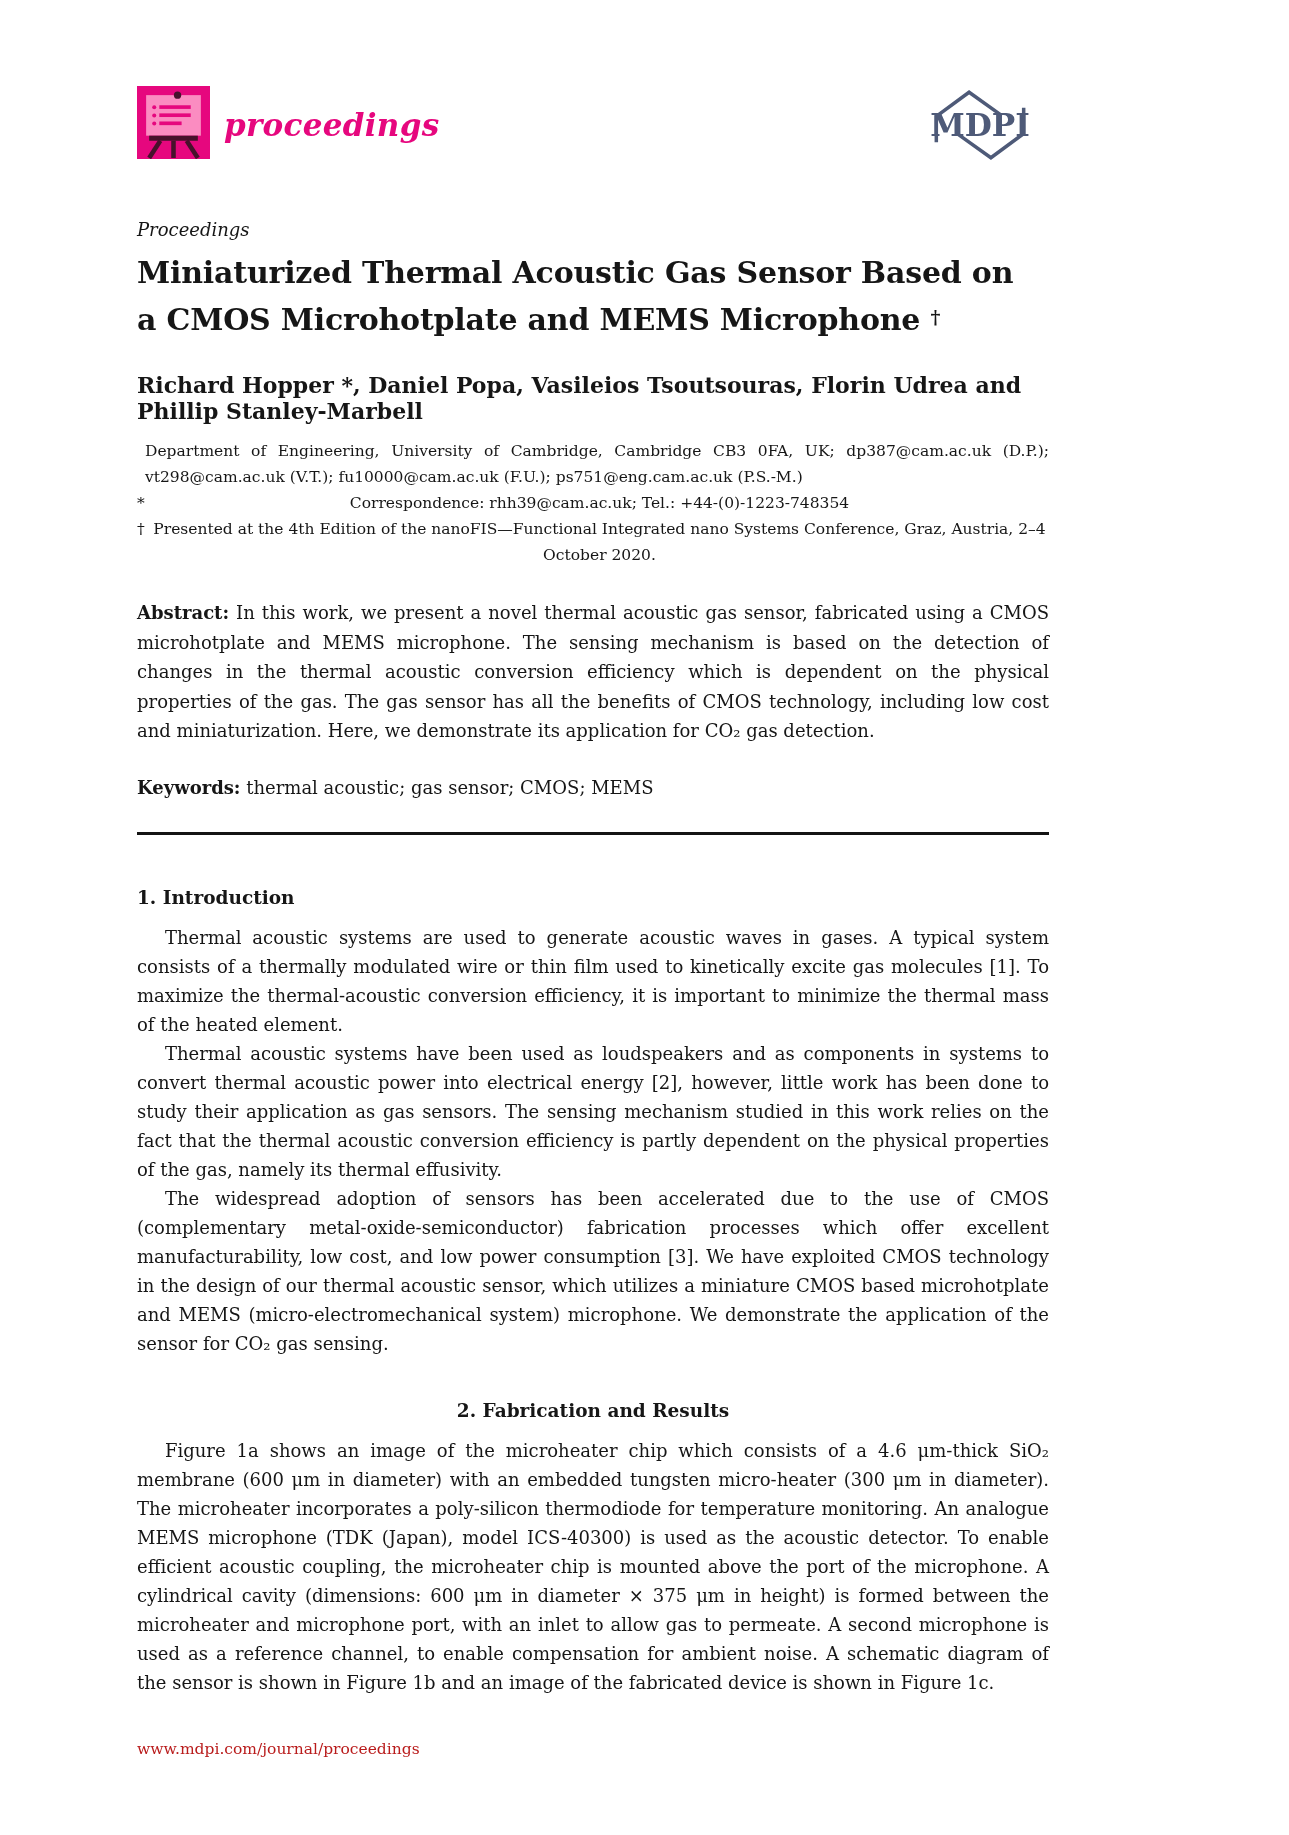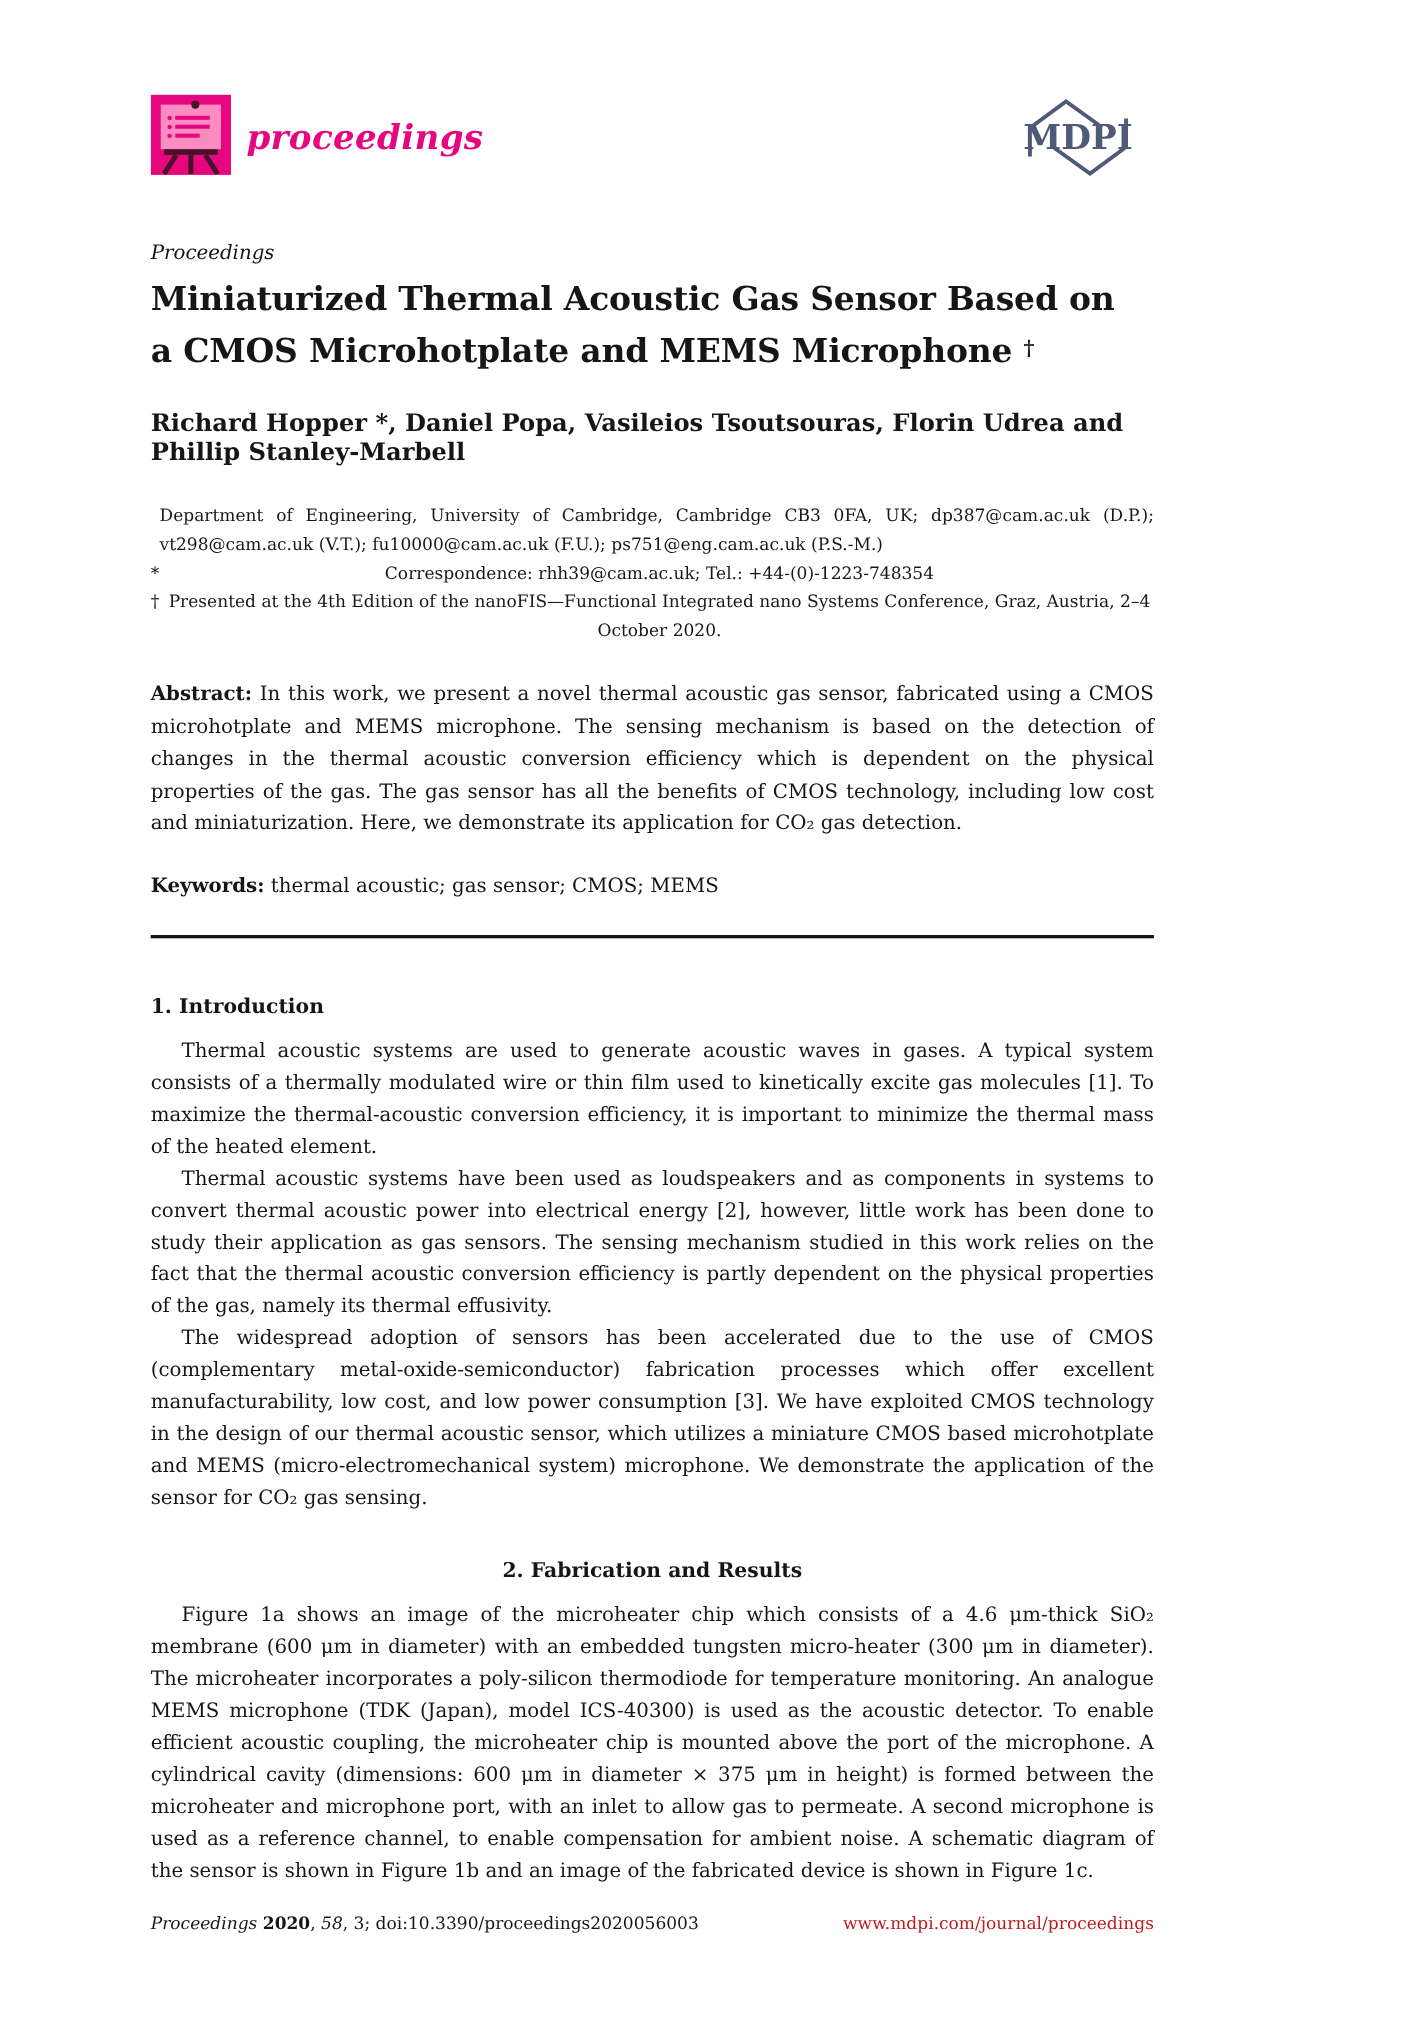--- a/index.html
+++ b/index.html
@@ -22,21 +22,21 @@
     padding-top:6px;
   }
   
   .journal-label { margin-top:56px; font-style:italic; font-size:18px; line-height:24px; }
   h1.article-title {
     margin:8px 0 0 0; font-size:30px; line-height:45px; font-weight:700;
     letter-spacing:-0.2px;
   }
   h1 .dagger { font-size:19px; vertical-align:6px; font-weight:700; }
   .authors-line { margin-top:30px; font-weight:700; font-size:22px; line-height:26px; }
-  .affil-block { margin-top:32px; font-size:15.5px; line-height:26px; }
+  .affil-block { margin-top:14px; font-size:15.5px; line-height:26px; }
   .affil-text { padding-left:8px; text-align:justify; }
   .note-row { display:flex; }
   .note-marker { flex:none; width:13px; }
   .note-text { flex:1; text-align:center; }
   .published-line { margin-top:26px; font-size:16.5px; line-height:26px; }
   
   .abstract-par { margin:30px 0 0 0; font-size:18px; line-height:29.5px; text-align:justify; }
   .keywords-par { margin:27px 0 0 0; font-size:18px; line-height:29px; }
   .bold-label { font-weight:700; }
   
@@ -128,17 +128,16 @@
 
   <h2 class="section-heading">1. Introduction</h2>
   <p class="body-par">Thermal acoustic systems are used to generate acoustic waves in gases. A typical system consists of a thermally modulated wire or thin film used to kinetically excite gas molecules [1]. To maximize the thermal-acoustic conversion efficiency, it is important to minimize the thermal mass of the heated element.</p>
   <p class="body-par">Thermal acoustic systems have been used as loudspeakers and as components in systems to convert thermal acoustic power into electrical energy [2], however, little work has been done to study their application as gas sensors. The sensing mechanism studied in this work relies on the fact that the thermal acoustic conversion efficiency is partly dependent on the physical properties of the gas, namely its thermal effusivity.</p>
   <p class="body-par">The widespread adoption of sensors has been accelerated due to the use of CMOS (complementary metal-oxide-semiconductor) fabrication processes which offer excellent manufacturability, low cost, and low power consumption [3]. We have exploited CMOS technology in the design of our thermal acoustic sensor, which utilizes a miniature CMOS based microhotplate and MEMS (micro-electromechanical system) microphone. We demonstrate the application of the sensor for CO₂ gas sensing.</p>
 
   <h2 class="section-heading second">2. Fabrication and Results</h2>
   <p class="body-par">Figure 1a shows an image of the microheater chip which consists of a 4.6 μm-thick SiO₂ membrane (600 μm in diameter) with an embedded tungsten micro-heater (300 μm in diameter). The microheater incorporates a poly-silicon thermodiode for temperature monitoring. An analogue MEMS microphone (TDK (Japan), model ICS-40300) is used as the acoustic detector. To enable efficient acoustic coupling, the microheater chip is mounted above the port of the microphone. A cylindrical cavity (dimensions: 600 μm in diameter × 375 μm in height) is formed between the microheater and microphone port, with an inlet to allow gas to permeate. A second microphone is used as a reference channel, to enable compensation for ambient noise. A schematic diagram of the sensor is shown in Figure 1b and an image of the fabricated device is shown in Figure 1c.</p>
 
   <div class="footer-row">
-    <span class="footer-left"><i>Proceedings</i> <b>2020</b><span>, </span><i>58</i><span>, 3; doi:10.3390/proceedings2020056003</span></span>
     <a class="footer-url" href="#">www.mdpi.com/journal/proceedings</a>
   </div>
 
 </div>
 
 </body></html>

